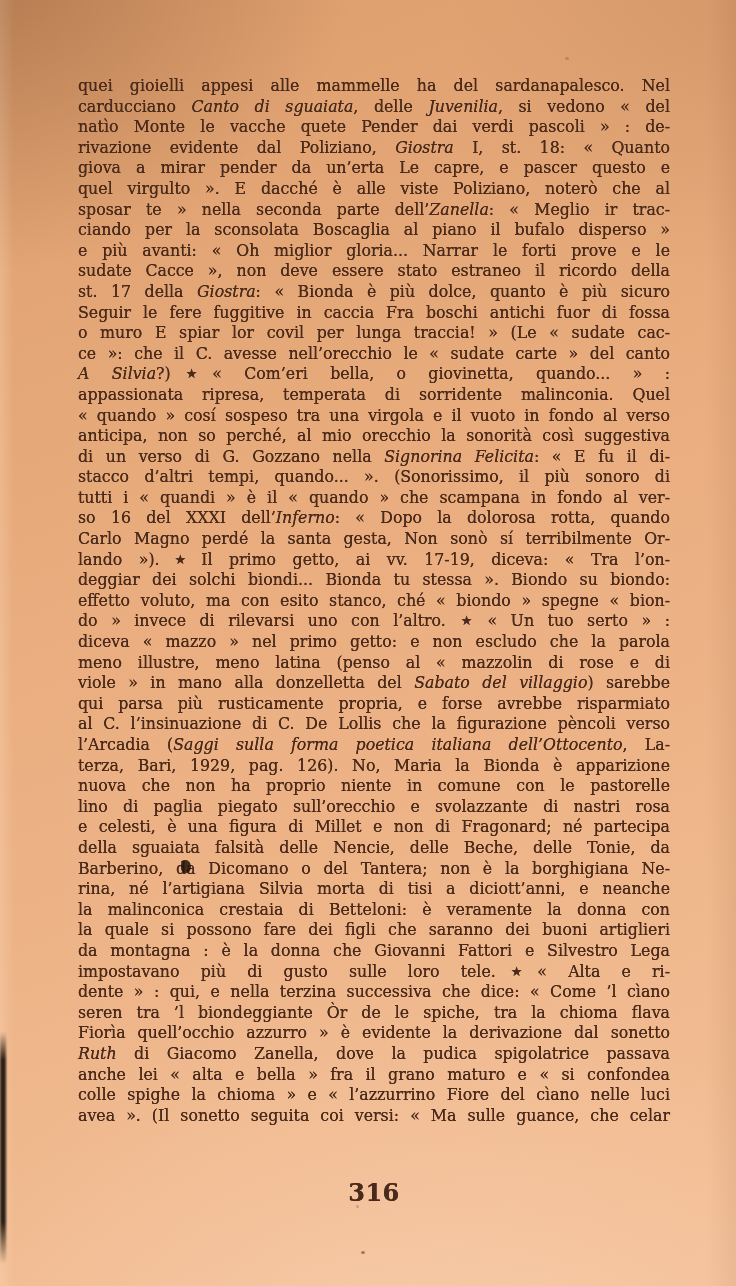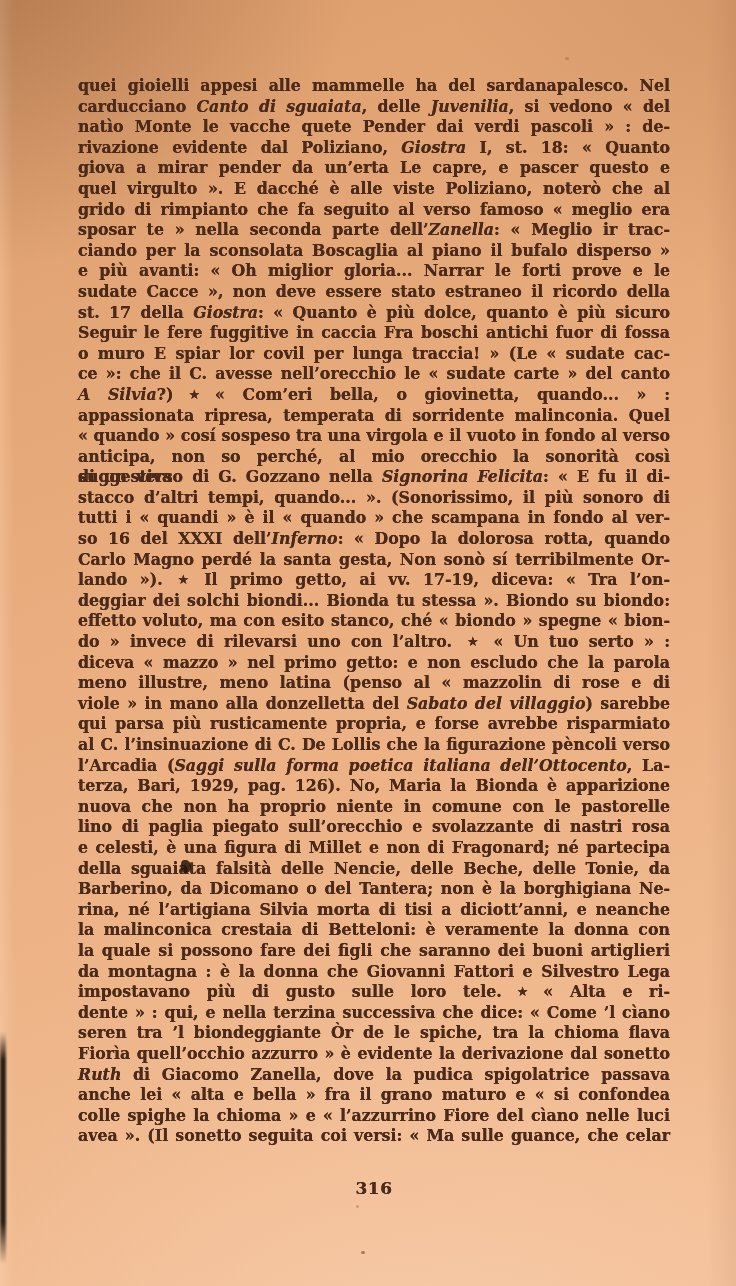--- a/index.html
+++ b/index.html
@@ -22,33 +22,32 @@
     position:absolute;left:78px;top:76px;width:592px;
   }
   .line{
     font-size:15.8px;
     line-height:20.6px;
     height:20.6px;
     text-align:justify;
     text-align-last:justify;
     text-shadow:0 0 .4px currentColor;
     overflow:visible;
-    font-weight:bold;
   }
   .it{font-style:italic;}
   .star{
     display:inline-block;
     font-size:13px;
     margin:0 1.15em;
     transform:translateY(-1px);
     font-family:"DejaVu Sans","Liberation Sans",sans-serif;
   }
   .pagenum{
     position:absolute;left:78px;top:1178px;width:592px;
-    text-align:center;font-weight:bold;font-size:17px;
+    text-align:center;font-weight:bold;font-size:24px;
     letter-spacing:.5px;text-shadow:0 0 .4px currentColor;
   }
   .edge-shadow{
     position:absolute;left:0;top:1032px;width:6px;height:232px;
     background:linear-gradient(180deg, rgba(20,13,8,0), #17100a 12%, #17100a 82%, rgba(20,13,8,0));
     filter:blur(1px);
     opacity:.9;
   }
   .ink-blot{
     position:absolute;left:181px;top:860px;width:10px;height:13px;
@@ -65,26 +64,25 @@
 <body>
 
 <div class="page">
   <div class="textblock">
       <div class="line"><span>quei gioielli appesi alle mammelle ha del sardanapalesco. Nel</span></div>
       <div class="line"><span>carducciano </span><span class="it">Canto di sguaiata</span><span>, delle </span><span class="it">Juvenilia</span><span>, si vedono « del</span></div>
       <div class="line"><span>natìo Monte le vacche quete Pender dai verdi pascoli » : de-</span></div>
       <div class="line"><span>rivazione evidente dal Poliziano, </span><span class="it">Giostra</span><span> I, st. 18: « Quanto</span></div>
       <div class="line"><span>giova a mirar pender da un’erta Le capre, e pascer questo e</span></div>
       <div class="line"><span>quel virgulto ». E dacché è alle viste Poliziano, noterò che al</span></div>
-      <div class="line"><span>grido di rimpianto che fa seguito al verso famoso « meglio era</span></div>
       <div class="line"><span>sposar te » nella seconda parte dell’</span><span class="it">Zanella</span><span>: « Meglio ir trac-</span></div>
       <div class="line"><span>ciando per la sconsolata Boscaglia al piano il bufalo disperso »</span></div>
       <div class="line"><span>e più avanti: « Oh miglior gloria... Narrar le forti prove e le</span></div>
       <div class="line"><span>sudate Cacce », non deve essere stato estraneo il ricordo della</span></div>
-      <div class="line"><span>st. 17 della </span><span class="it">Giostra</span><span>: « Quanto è più dolce, quanto è più sicuro</span></div>
+      <div class="line"><span>st. 17 della </span><span class="it">Giostra</span><span>: « Bionda è più dolce, quanto è più sicuro</span></div>
       <div class="line"><span>Seguir le fere fuggitive in caccia Fra boschi antichi fuor di fossa</span></div>
       <div class="line"><span>o muro E spiar lor covil per lunga traccia! » (Le « sudate cac-</span></div>
       <div class="line"><span>ce »: che il C. avesse nell’orecchio le « sudate carte » del canto</span></div>
       <div class="line"><span class="it">A Silvia</span><span>?)</span><span class="star">★</span><span>« Com’eri bella, o giovinetta, quando... » :</span></div>
       <div class="line"><span>appassionata ripresa, temperata di sorridente malinconia. Quel</span></div>
       <div class="line"><span>« quando » cosí sospeso tra una virgola e il vuoto in fondo al verso</span></div>
       <div class="line"><span>anticipa, non so perché, al mio orecchio la sonorità così suggestiva</span></div>
       <div class="line"><span>di un verso di G. Gozzano nella </span><span class="it">Signorina Felicita</span><span>: « E fu il di-</span></div>
       <div class="line"><span>stacco d’altri tempi, quando... ». (Sonorissimo, il più sonoro di</span></div>
       <div class="line"><span>tutti i « quandi » è il « quando » che scampana in fondo al ver-</span></div>

